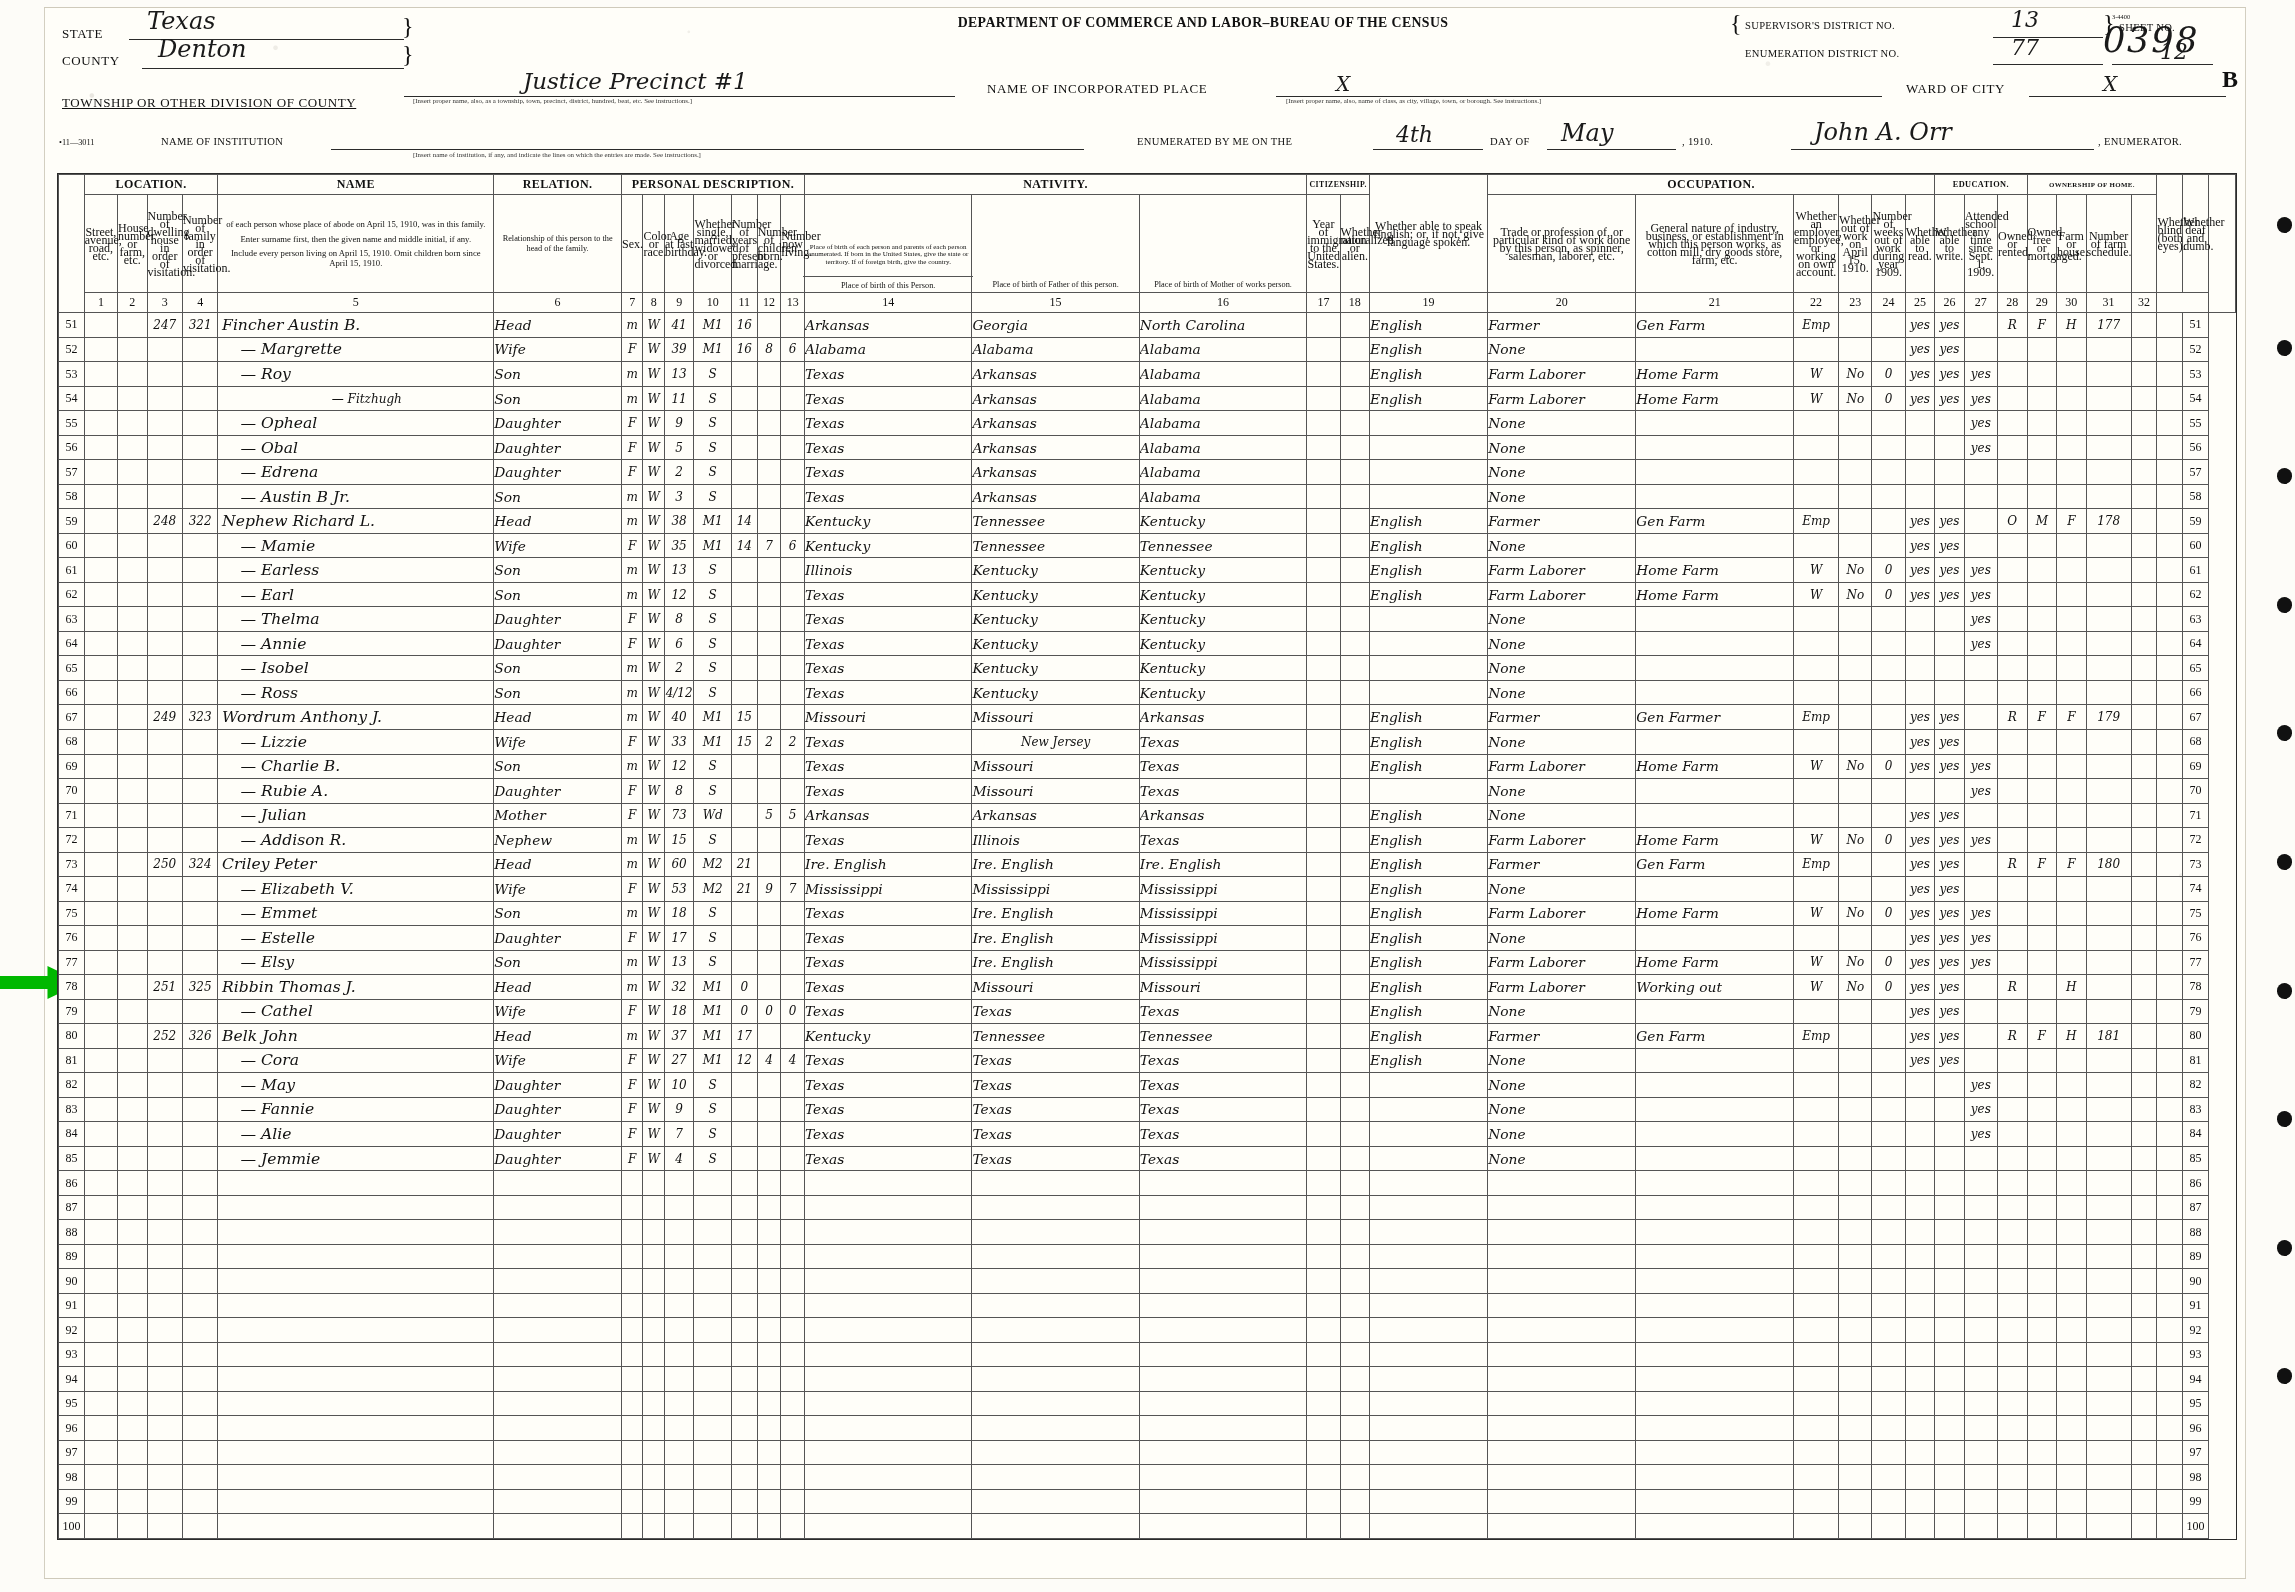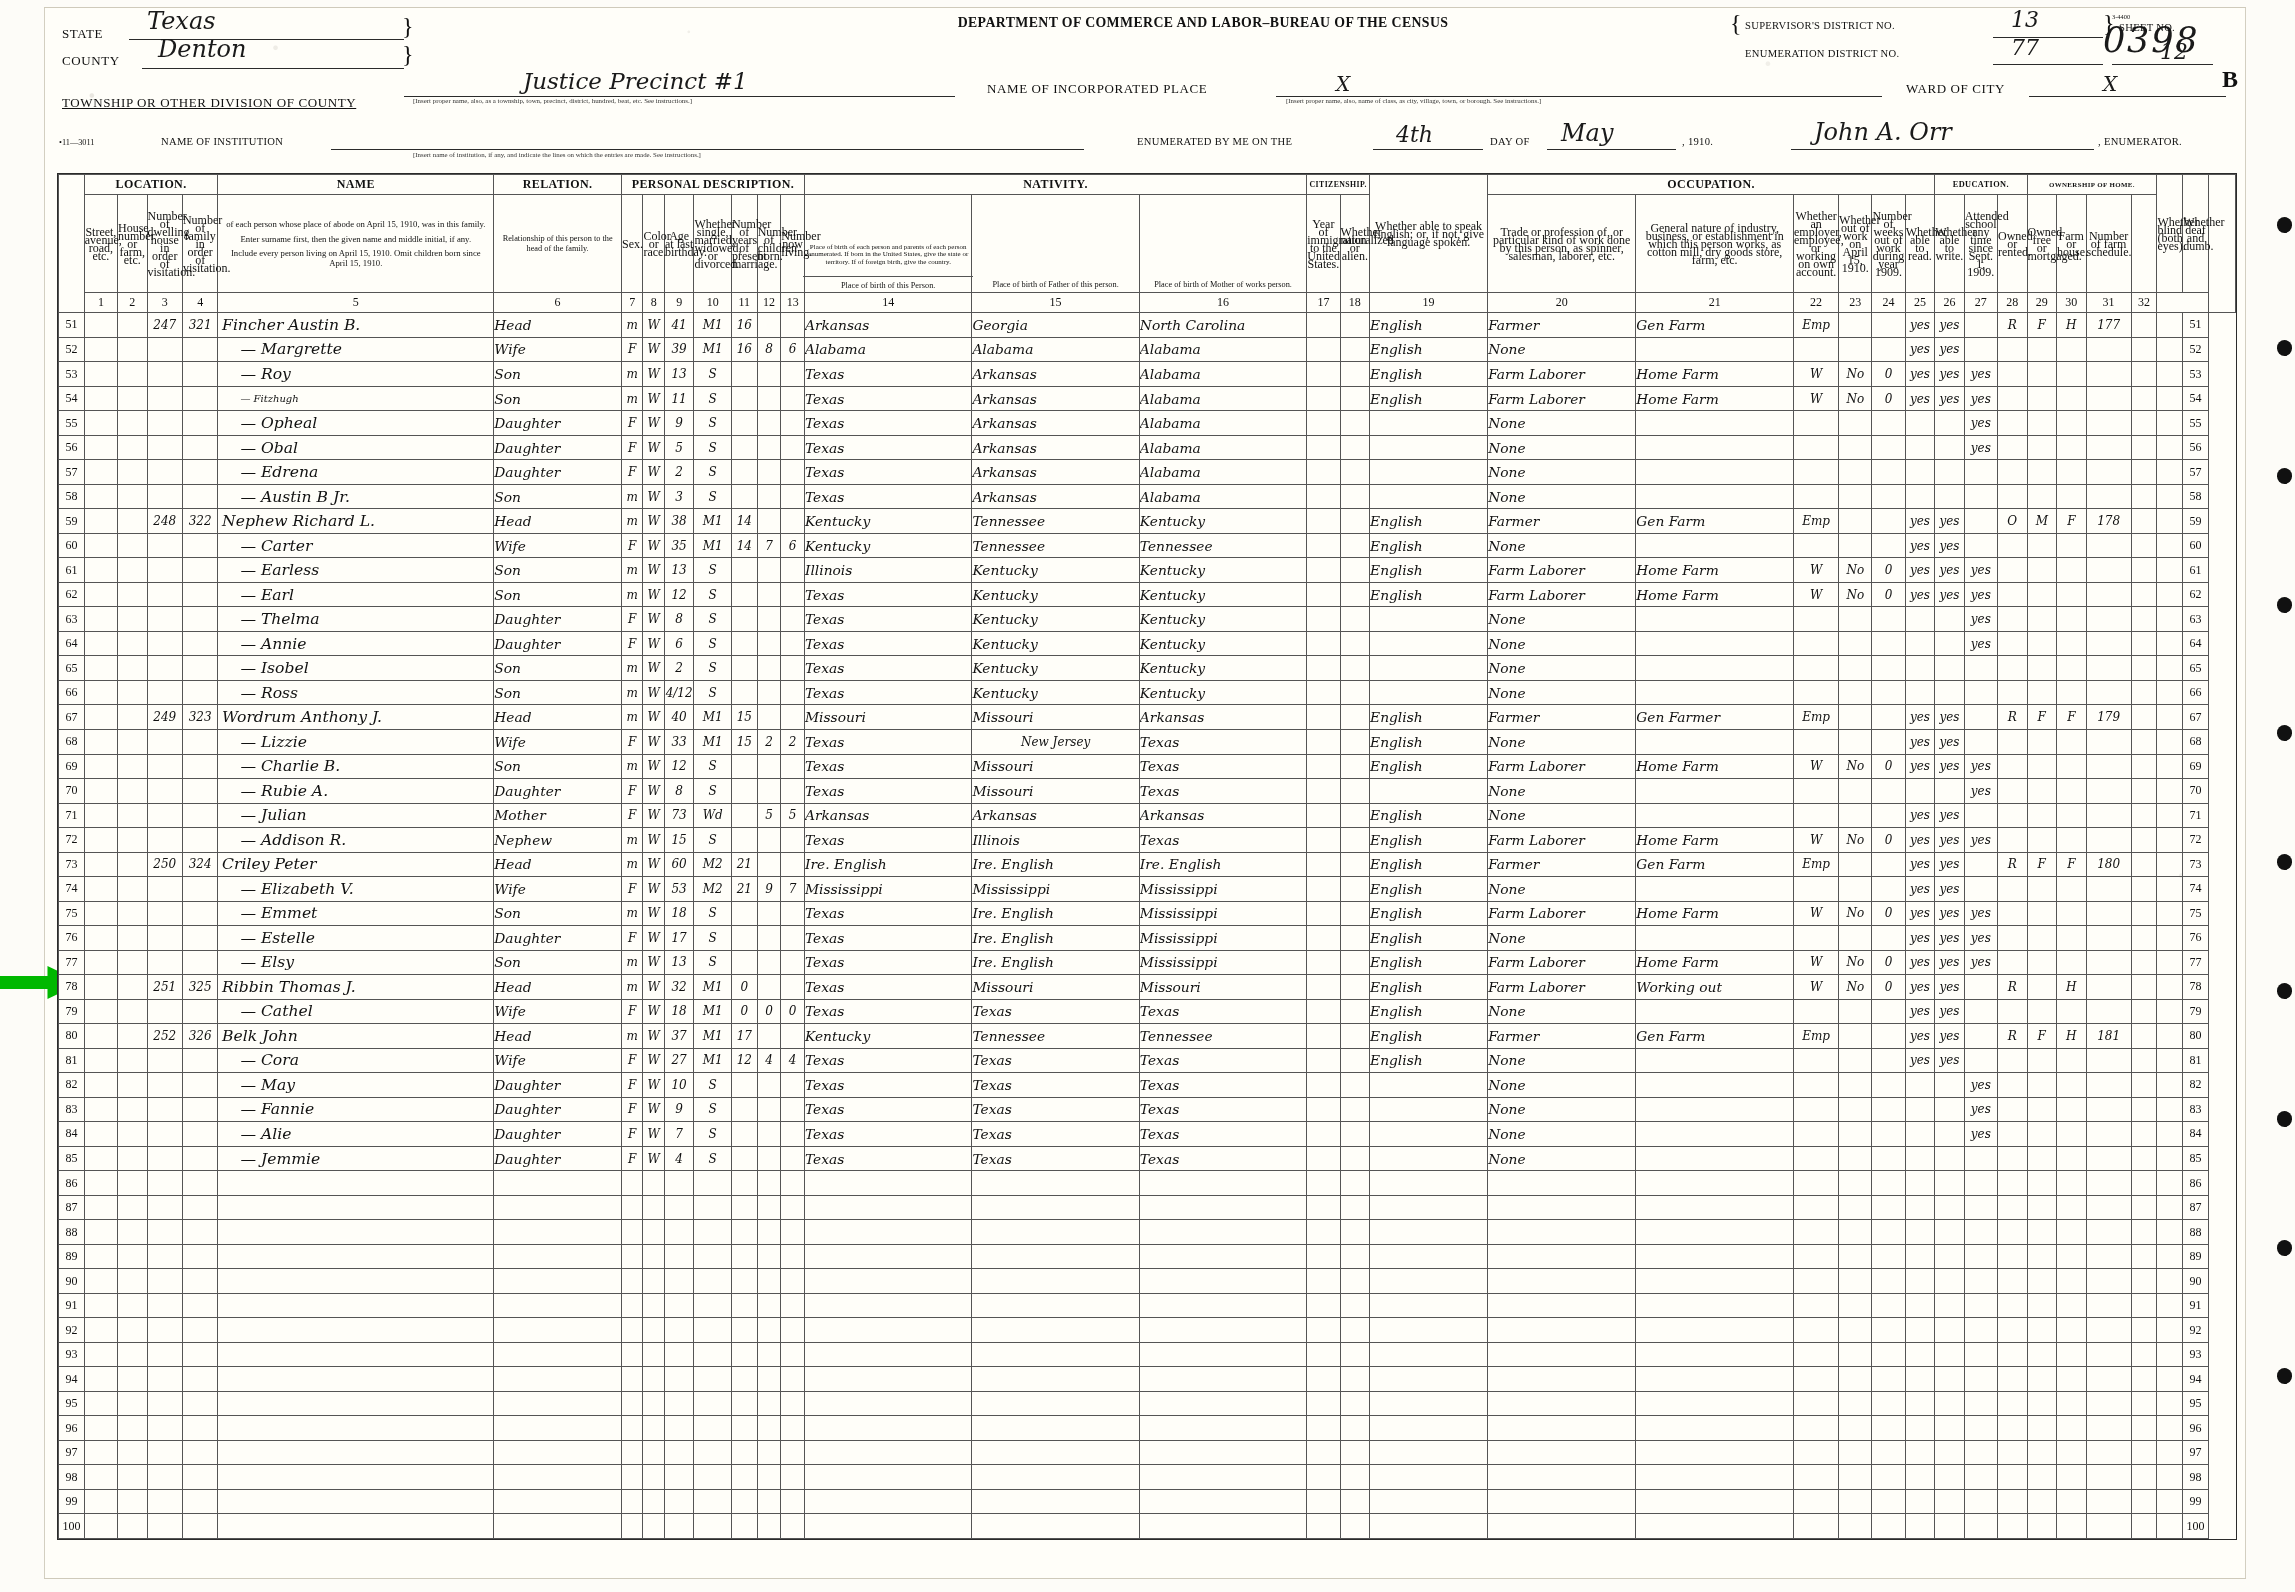--- a/index.html
+++ b/index.html
@@ -373,21 +373,21 @@
             <td>&nbsp;</td>
             <td>&nbsp;</td>
             <td class="rn">53</td>
           </tr>
           <tr class="row">
             <td class="rn">54</td>
             <td>&nbsp;</td>
             <td>&nbsp;</td>
             <td>&nbsp;</td>
             <td>&nbsp;</td>
-            <td class="cell-hand" style="font-size: 10px; padding-left: 22px;">— Fitzhugh</td>
+            <td class="cell-hand" style="font-size: 12px; padding-left: 22px; text-align: center;">— Fitzhugh</td>
             <td class="cell-hand" style="font-size: 13.8px;">Son</td>
             <td class="cell-hand c">m</td>
             <td class="cell-hand c">W</td>
             <td class="cell-hand c">11</td>
             <td class="cell-hand c">S</td>
             <td>&nbsp;</td>
             <td>&nbsp;</td>
             <td>&nbsp;</td>
             <td class="cell-hand" style="font-size: 13.8px;">Texas</td>
             <td class="cell-hand" style="font-size: 13.8px;">Arkansas</td>
@@ -595,21 +595,21 @@
             <td>&nbsp;</td>
             <td>&nbsp;</td>
             <td class="rn">59</td>
           </tr>
           <tr class="row">
             <td class="rn">60</td>
             <td>&nbsp;</td>
             <td>&nbsp;</td>
             <td>&nbsp;</td>
             <td>&nbsp;</td>
-            <td class="cell-hand" style="font-size: 15.6px; padding-left: 22px;">— Carter</td>
+            <td class="cell-hand" style="font-size: 15.6px; padding-left: 22px;">— Mamie</td>
             <td class="cell-hand" style="font-size: 13.8px;">Wife</td>
             <td class="cell-hand c">F</td>
             <td class="cell-hand c">W</td>
             <td class="cell-hand c">35</td>
             <td class="cell-hand c">M1</td>
             <td class="cell-hand c">14</td>
             <td class="cell-hand c">7</td>
             <td class="cell-hand c">6</td>
             <td class="cell-hand" style="font-size: 13.8px;">Kentucky</td>
             <td class="cell-hand" style="font-size: 13.8px;">Tennessee</td>

